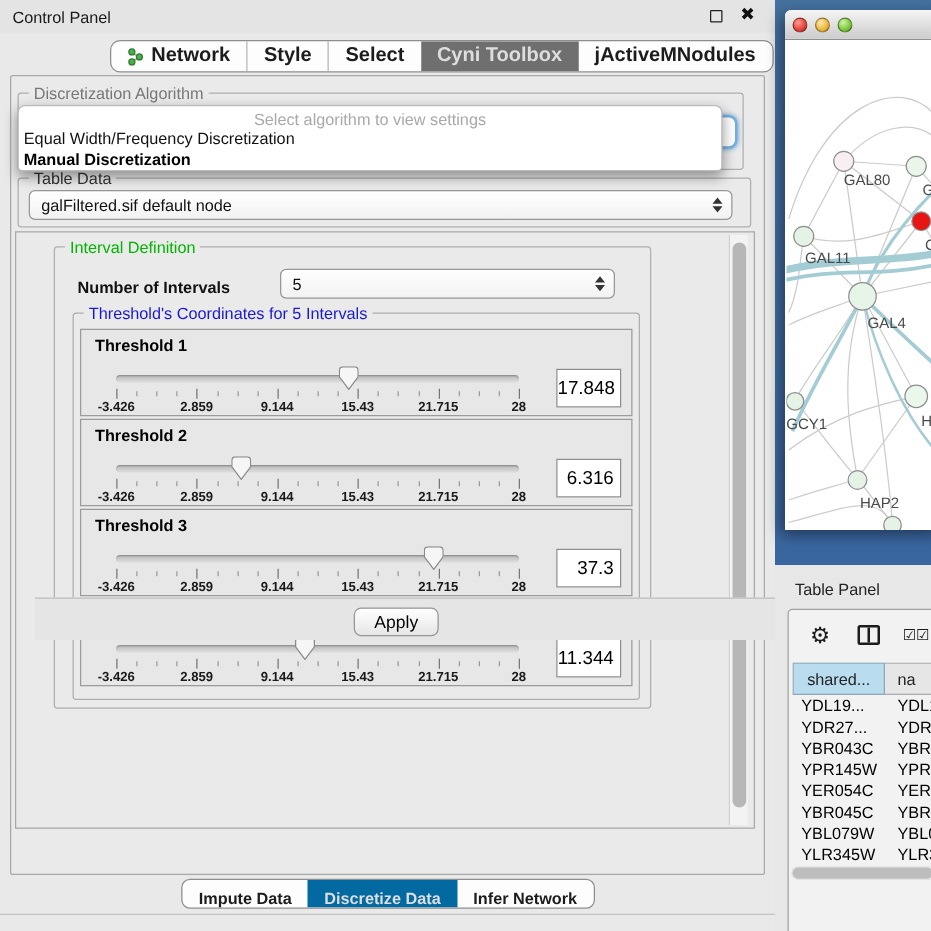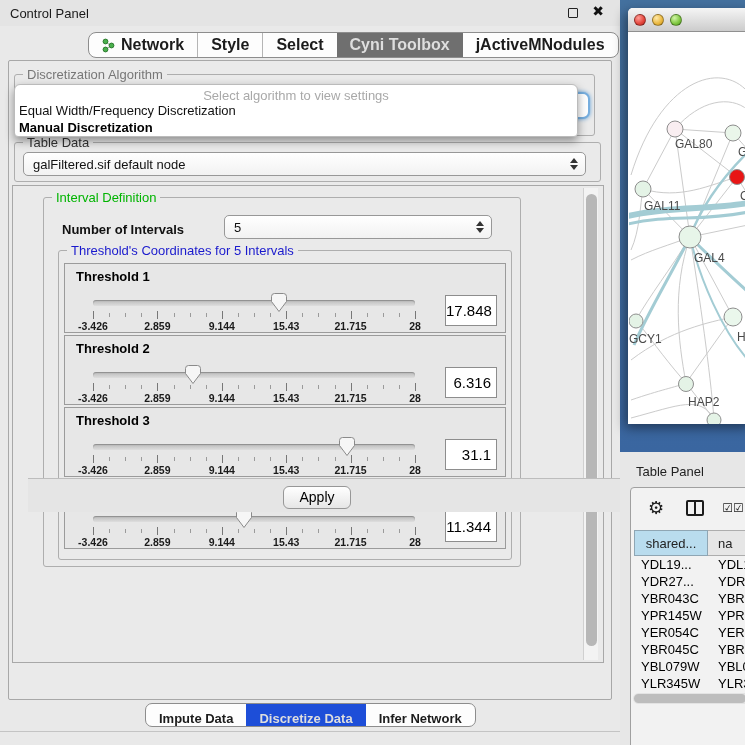--- a/index.html
+++ b/index.html
@@ -79,21 +79,21 @@
   #attr-vscroll { position:absolute; right:0; top:0; width:12px; height:48px; background:#ededed; border-left:1px solid #d5d5d5; }
   #attr-vscroll .thumb { position:absolute; left:1.5px; top:2px; width:9px; height:38px; background:#b7b7b7; border-radius:5px; }
 
   
   #apply-strip { left:28px; top:478px; width:592px; height:34px; border-top:1px solid #bdbdbd; background:#e5e5e5; }
   #apply-btn { position:absolute; left:255px; top:7px; width:68px; height:23px; background:linear-gradient(#ffffff,#e6e6e6); border:1px solid #979797; border-radius:6px; font-size:14px; color:#000; text-align:center; line-height:21px; }
 
   
   #bottom-tabs { left:145px; top:703px; height:24px; display:flex; background:#fdfdfd; border:1px solid #8d8d8d; border-radius:7px; overflow:hidden; }
   .btab { display:flex; align-items:flex-end; padding:0 13px; font-size:13px; font-weight:bold; color:#1c1c1c; }
-  .btab.selected { background:#1d4ed8; color:#dedede; }
+  .btab.selected { background:#0369a1; color:#dedede; }
   #cp-bottomline { left:0; top:731px; width:620px; height:1px; background:#c4c4c4; }
 
   
   #desktop { left:620px; top:0; width:125px; height:452px; background:linear-gradient(#44719f,#3a66a0); }
   #net-window { left:628px; top:8px; width:125px; height:416px; background:#fff; border-radius:5px 5px 0 0; box-shadow:-3px 4px 12px rgba(0,0,0,.45); }
   #net-titlebar { position:absolute; left:0; top:0; width:100%; height:24px; background:linear-gradient(#f5f5f5,#cccccc); border-bottom:1px solid #909090; border-radius:5px 5px 0 0; display:flex; align-items:center; }
   .traffic { width:12px; height:12px; border-radius:50%; margin-left:6px; border:1px solid rgba(0,0,0,.35); }
   .traffic.red { background:radial-gradient(circle at 35% 30%, #ff9d97, #e3443a 60%, #b02c25); }
   .traffic.yellow { background:radial-gradient(circle at 35% 30%, #ffe9a8, #eab73e 60%, #c28f1d); }
   .traffic.green { background:radial-gradient(circle at 35% 30%, #d2f5a6, #7dc63f 60%, #549c22); }
@@ -309,21 +309,21 @@
                 <span class="tick major" style="left: 100%;"></span>
               </div>
     <div class="tick-labels">
                 <span class="tick-label" style="left: 0%;">-3.426</span>
                 <span class="tick-label" style="left: 20%;">2.859</span>
                 <span class="tick-label" style="left: 40%;">9.144</span>
                 <span class="tick-label" style="left: 60%;">15.43</span>
                 <span class="tick-label" style="left: 80%;">21.715</span>
                 <span class="tick-label" style="left: 100%;">28</span>
               </div>
-    <div class="tvalue">31.1</div>
+    <div class="tvalue">37.3</div>
   </div>
 
   <div class="tbox">
     <span class="tbox-title">Threshold 4</span>
     <div class="track">
       <div class="thumb-pin" style="left: 46.9993%;">
         <svg width="16" height="19" viewBox="0 0 16 19">
           <path d="M3.5 0.5 h9 q3 0 3 3 v5 l-7.5 10 l-7.5 -10 v-5 q0 -3 3 -3 z" fill="#f6f6f6" stroke="#8a8a8a"></path>
         </svg>
       </div>

